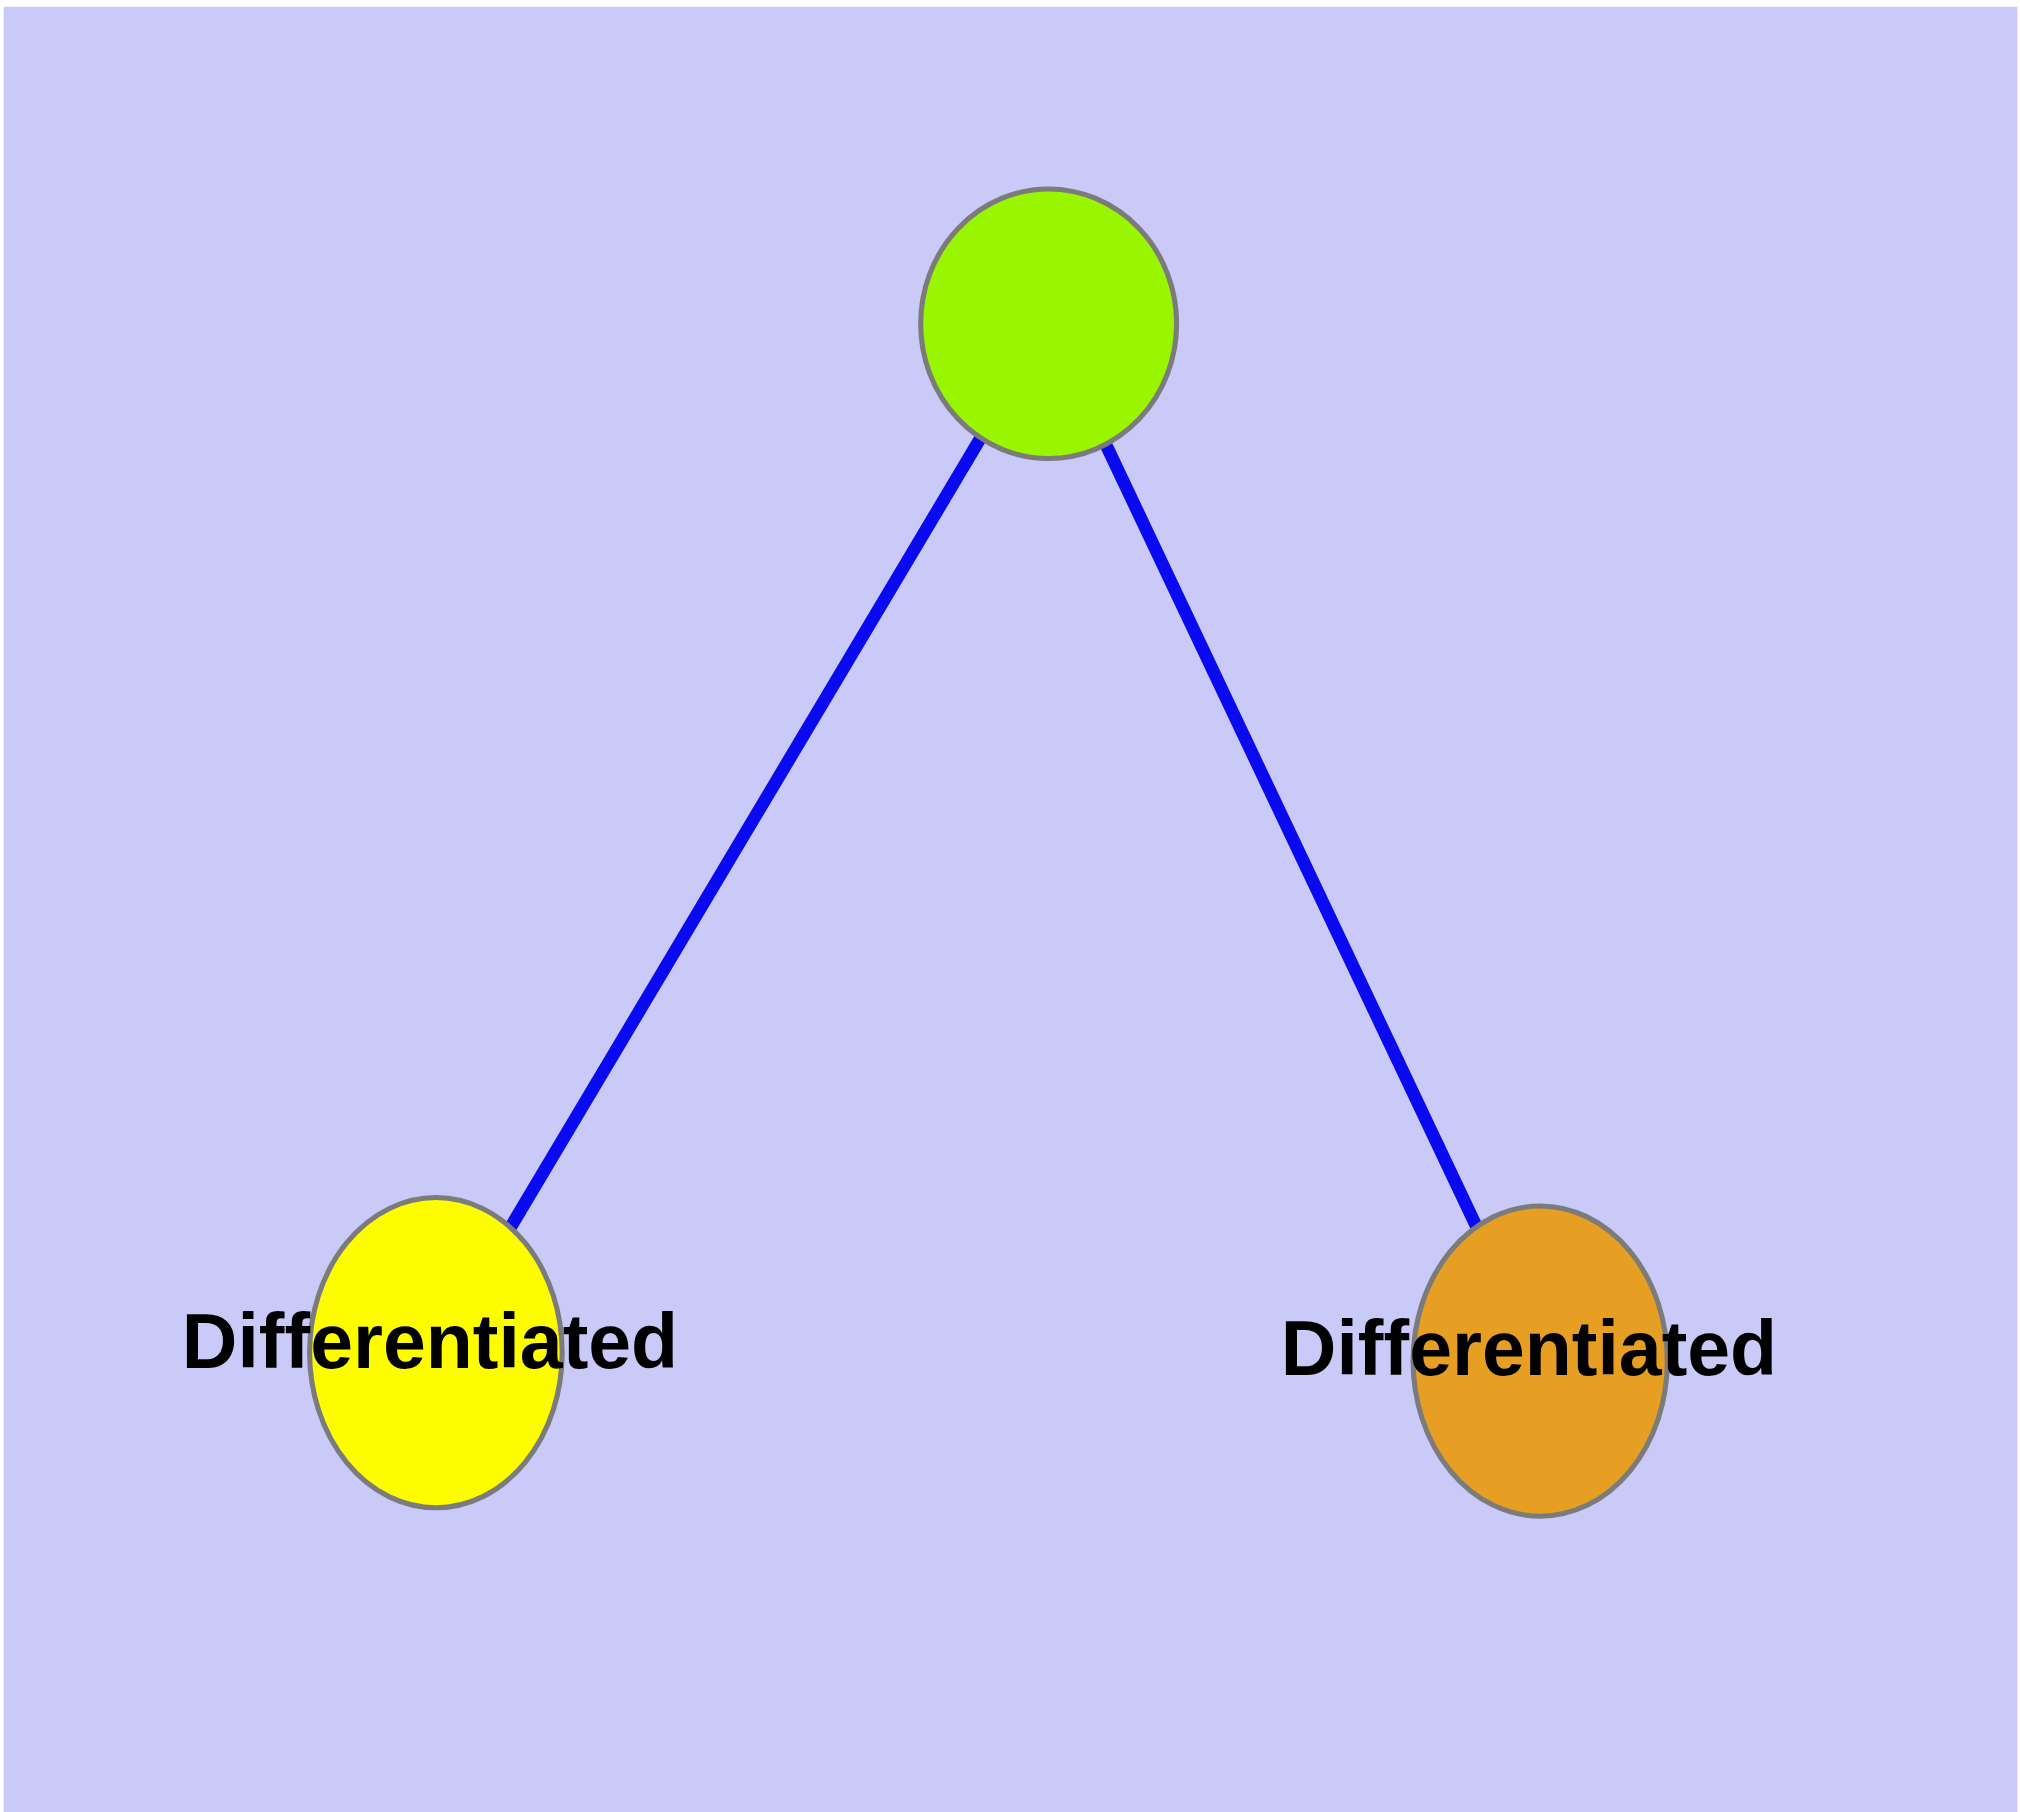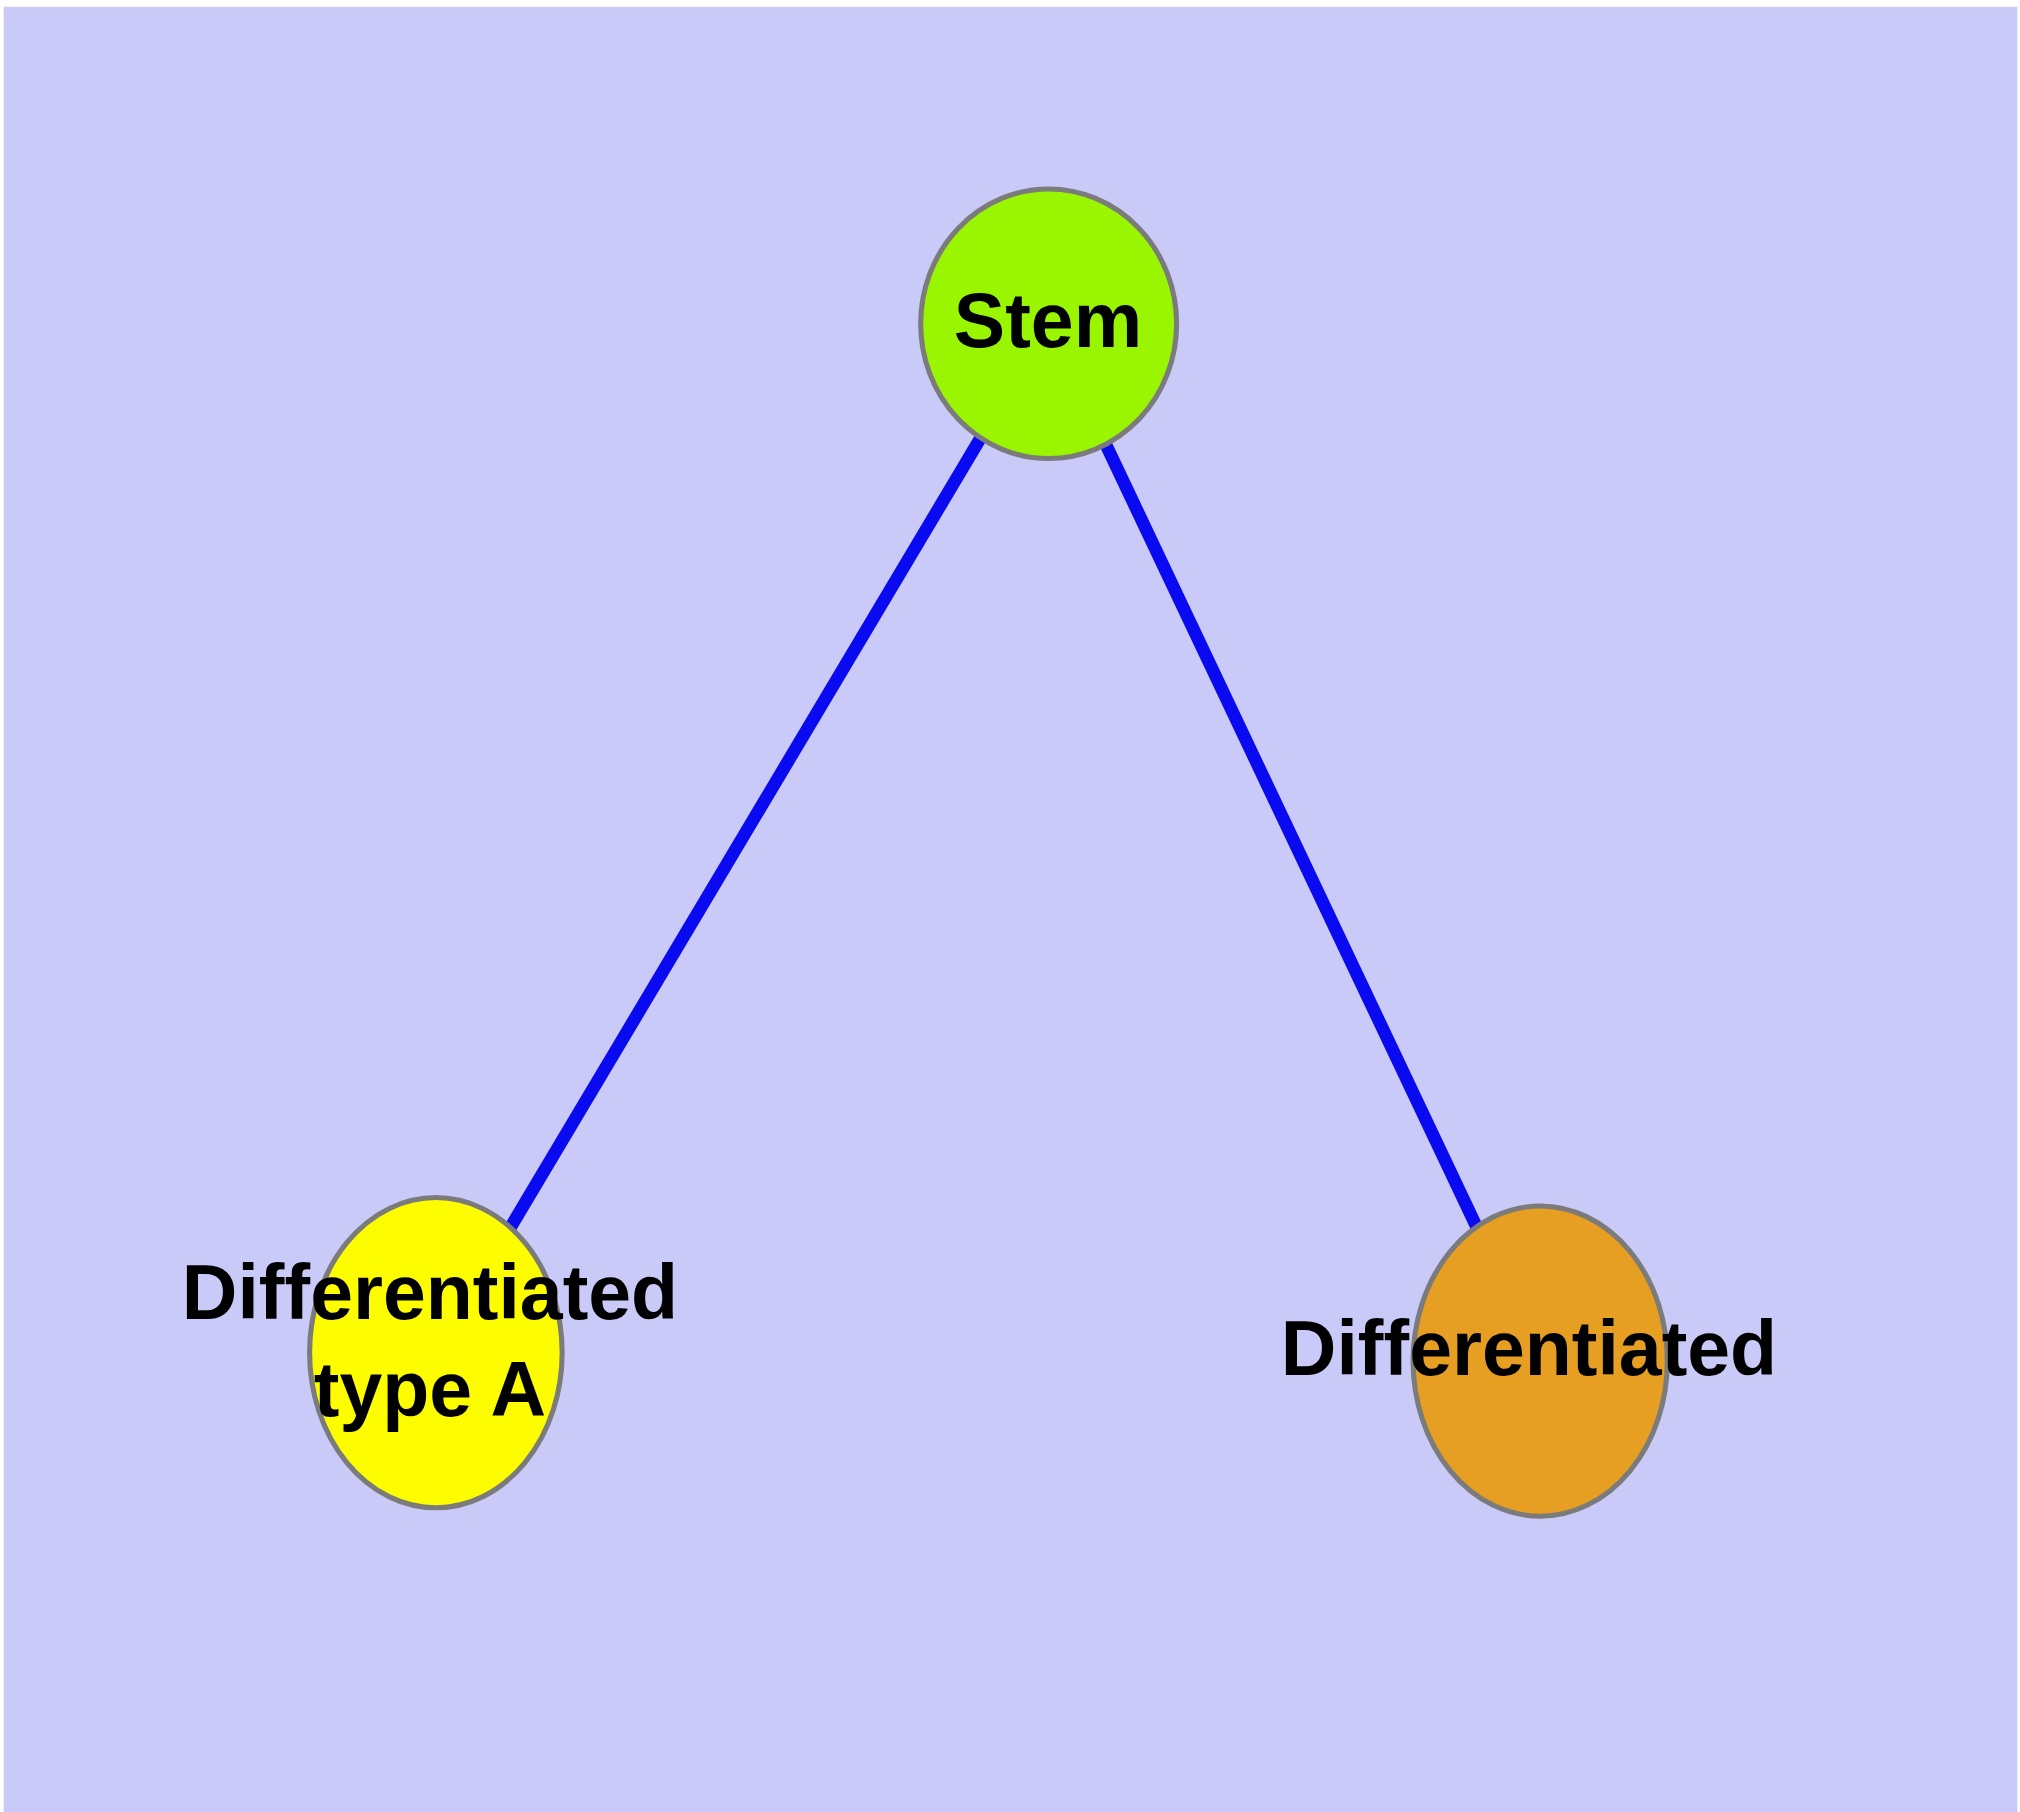--- a/index.html
+++ b/index.html
@@ -45,27 +45,23 @@
     <rect x="4" y="8" width="2376" height="2130" fill="#cacaf8"></rect>
 
     <line x1="1237" y1="382" x2="514" y2="1596" stroke-width="15" stroke="#0a0af0"></line>
     <line x1="1237" y1="382" x2="1817" y2="1606" stroke-width="15" stroke="#0a0af0"></line>
 
     <ellipse cx="1237" cy="382" rx="151" ry="159" stroke-width="6" fill="#99f600" stroke="#7b7b7b"></ellipse>
     <ellipse cx="514" cy="1596" rx="149" ry="183" stroke-width="6" fill="#fdfd00" stroke="#7b7b7b"></ellipse>
     <ellipse cx="1817" cy="1606" rx="150" ry="183" stroke-width="6" fill="#e69e23" stroke="#7b7b7b"></ellipse>
   </svg>
 
-  <div class="node-label" style="left:1048px; top:320px;">
-    <div>Stem</div>
-  </div>
 
   <div class="node-label" style="left:430px; top:1341px;">
     <div>Differentiated</div>
-    <div>type A</div>
   </div>
 
   <div class="node-label" style="left:1529px; top:1348px;">
     <div>Differentiated</div>
   </div>
 
 </div>
 
 
 </body></html>

